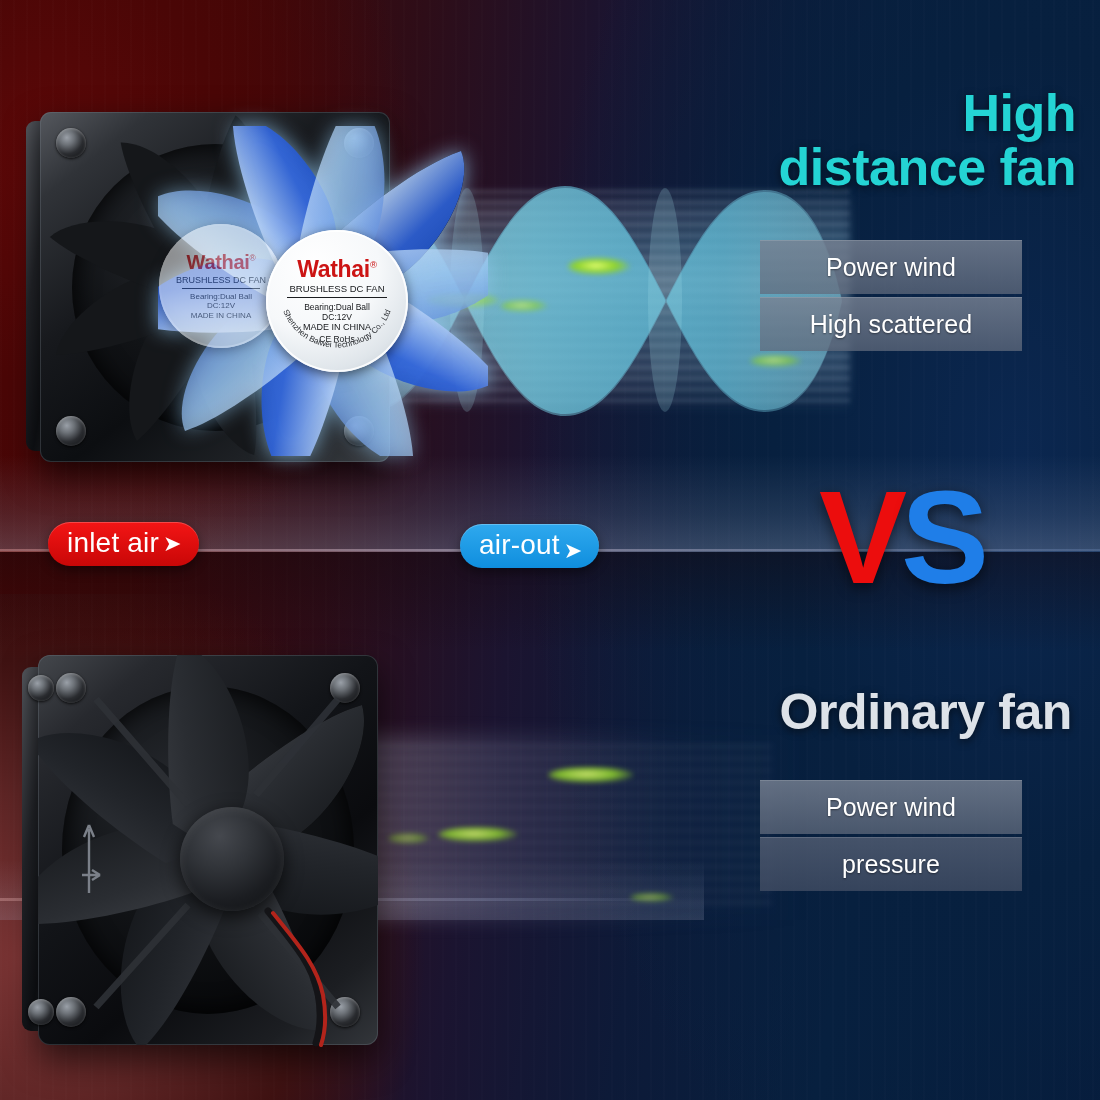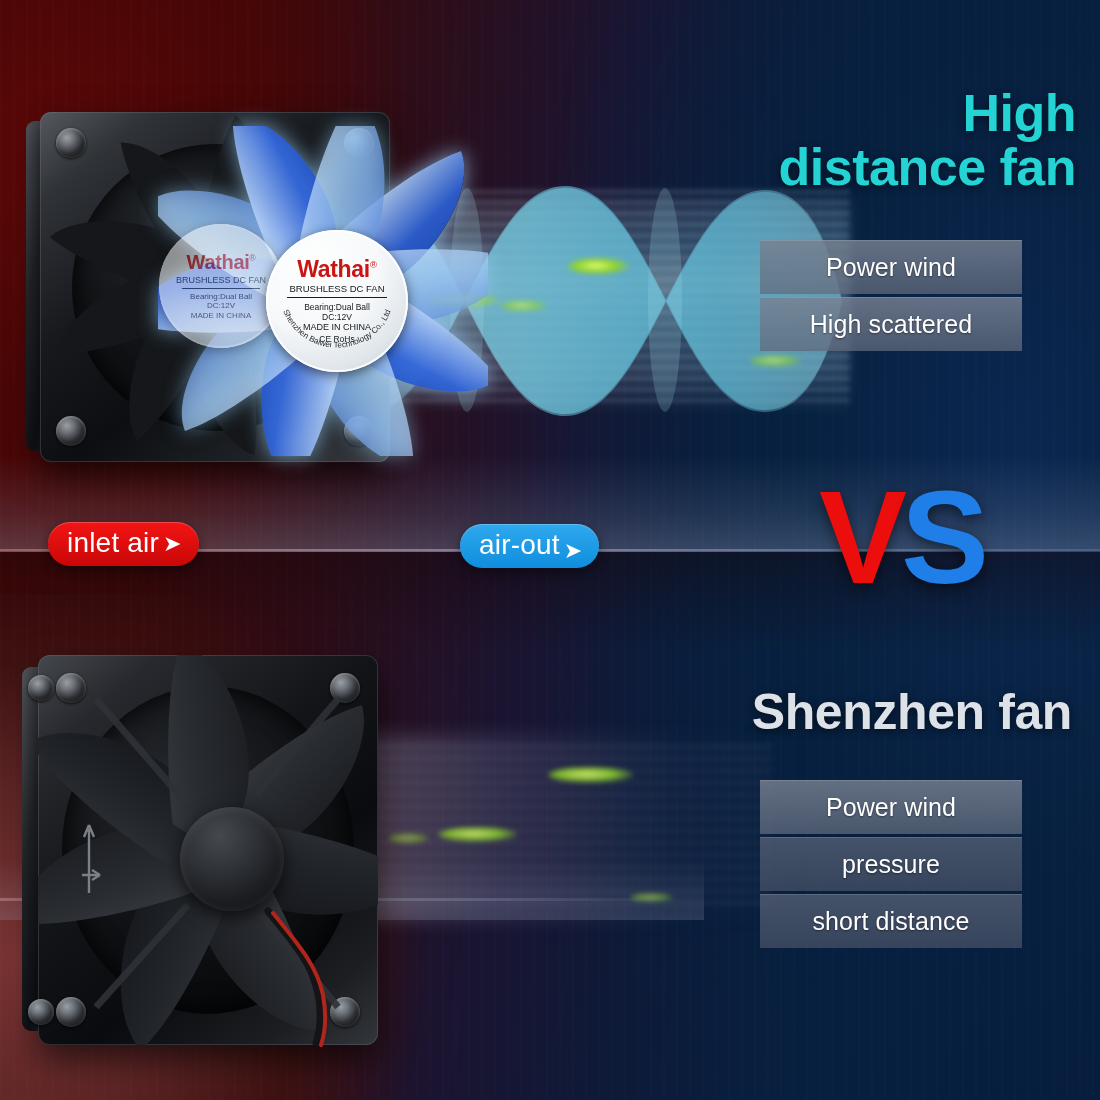--- a/index.html
+++ b/index.html
@@ -355,31 +355,30 @@
       <path d="M11,78 L11,14 M11,10 L6,22 M11,10 L16,22" stroke="#7b8089" stroke-width="2.4" fill="none"></path>
       <path d="M4,60 L22,60 M22,60 L14,55 M22,60 L14,65" stroke="#7b8089" stroke-width="2.4" fill="none"></path>
     </svg>
   </div>
 
   <div class="heading" id="heading-high">
     <div>High</div>
     <div>distance fan</div>
   </div>
 
-  <div class="heading" id="heading-ordinary">Shenzhen fan</div>
+  <div class="heading" id="heading-ordinary">Ordinary fan</div>
 
   <div class="badge-list" id="badges-top">
     <div class="badge">Power wind</div>
     <div class="badge">High scattered</div>
   </div>
 
   <div class="badge-list" id="badges-bot">
     <div class="badge">Power wind</div>
     <div class="badge alt">pressure</div>
-    <div class="badge alt">short distance</div>
   </div>
 
   <div class="pill" id="pill-inlet">
     <span>inlet air</span>
     <span class="pill-arrow">➤</span>
   </div>
 
   <div class="pill" id="pill-airout">
     <span>air-out</span>
     <span class="pill-arrow">➤</span>

